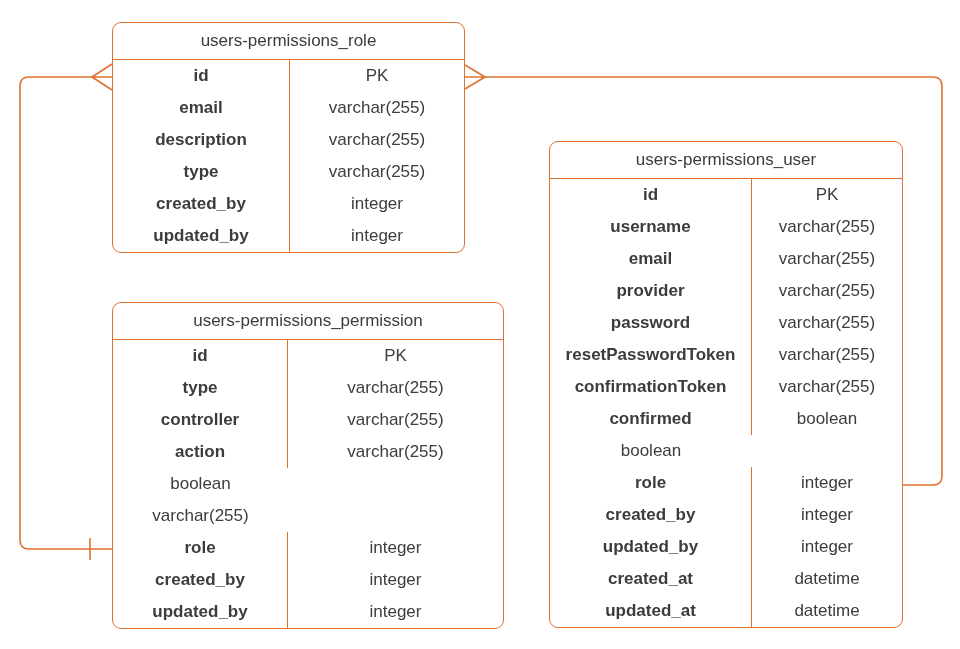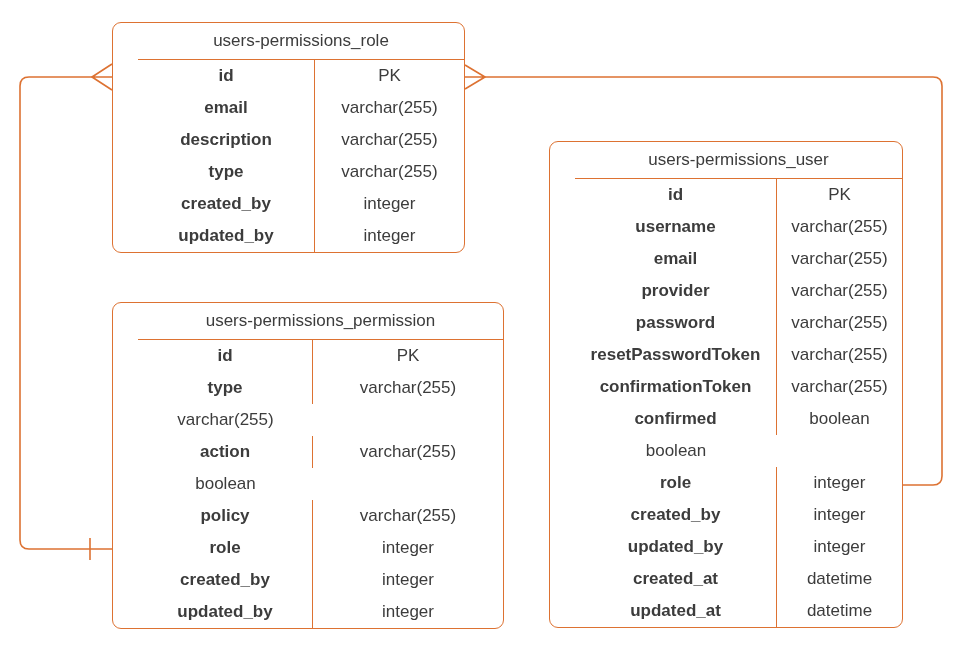--- a/index.html
+++ b/index.html
@@ -23,21 +23,20 @@
     stroke: var(--accent);
     stroke-width: 1.6;
     stroke-linejoin: round;
   }
   .db-table {
     position: absolute;
     background: #ffffff;
     border: 1.5px solid var(--accent);
     border-radius: 9px;
     font-size: 17px;
-    padding-left: 25px;
   }
   .db-table .title {
     height: 37px;
     display: flex;
     align-items: center;
     justify-content: center;
     border-bottom: 1.5px solid var(--accent);
     white-space: nowrap;
   }
   .db-table .rows { display: block; }
@@ -111,31 +110,31 @@
     <div class="rows">
       <div class="row">
         <div class="cell field">id</div>
         <div class="cell type">PK</div>
       </div>
       <div class="row">
         <div class="cell field">type</div>
         <div class="cell type">varchar(255)</div>
       </div>
       <div class="row">
+        <div class="cell field">controller</div>
         <div class="cell type">varchar(255)</div>
       </div>
       <div class="row">
         <div class="cell field">action</div>
         <div class="cell type">varchar(255)</div>
       </div>
       <div class="row">
         <div class="cell type">boolean</div>
       </div>
       <div class="row">
-        <div class="cell field">policy</div>
         <div class="cell type">varchar(255)</div>
       </div>
       <div class="row">
         <div class="cell field">role</div>
         <div class="cell type">integer</div>
       </div>
       <div class="row">
         <div class="cell field">created_by</div>
         <div class="cell type">integer</div>
       </div>

